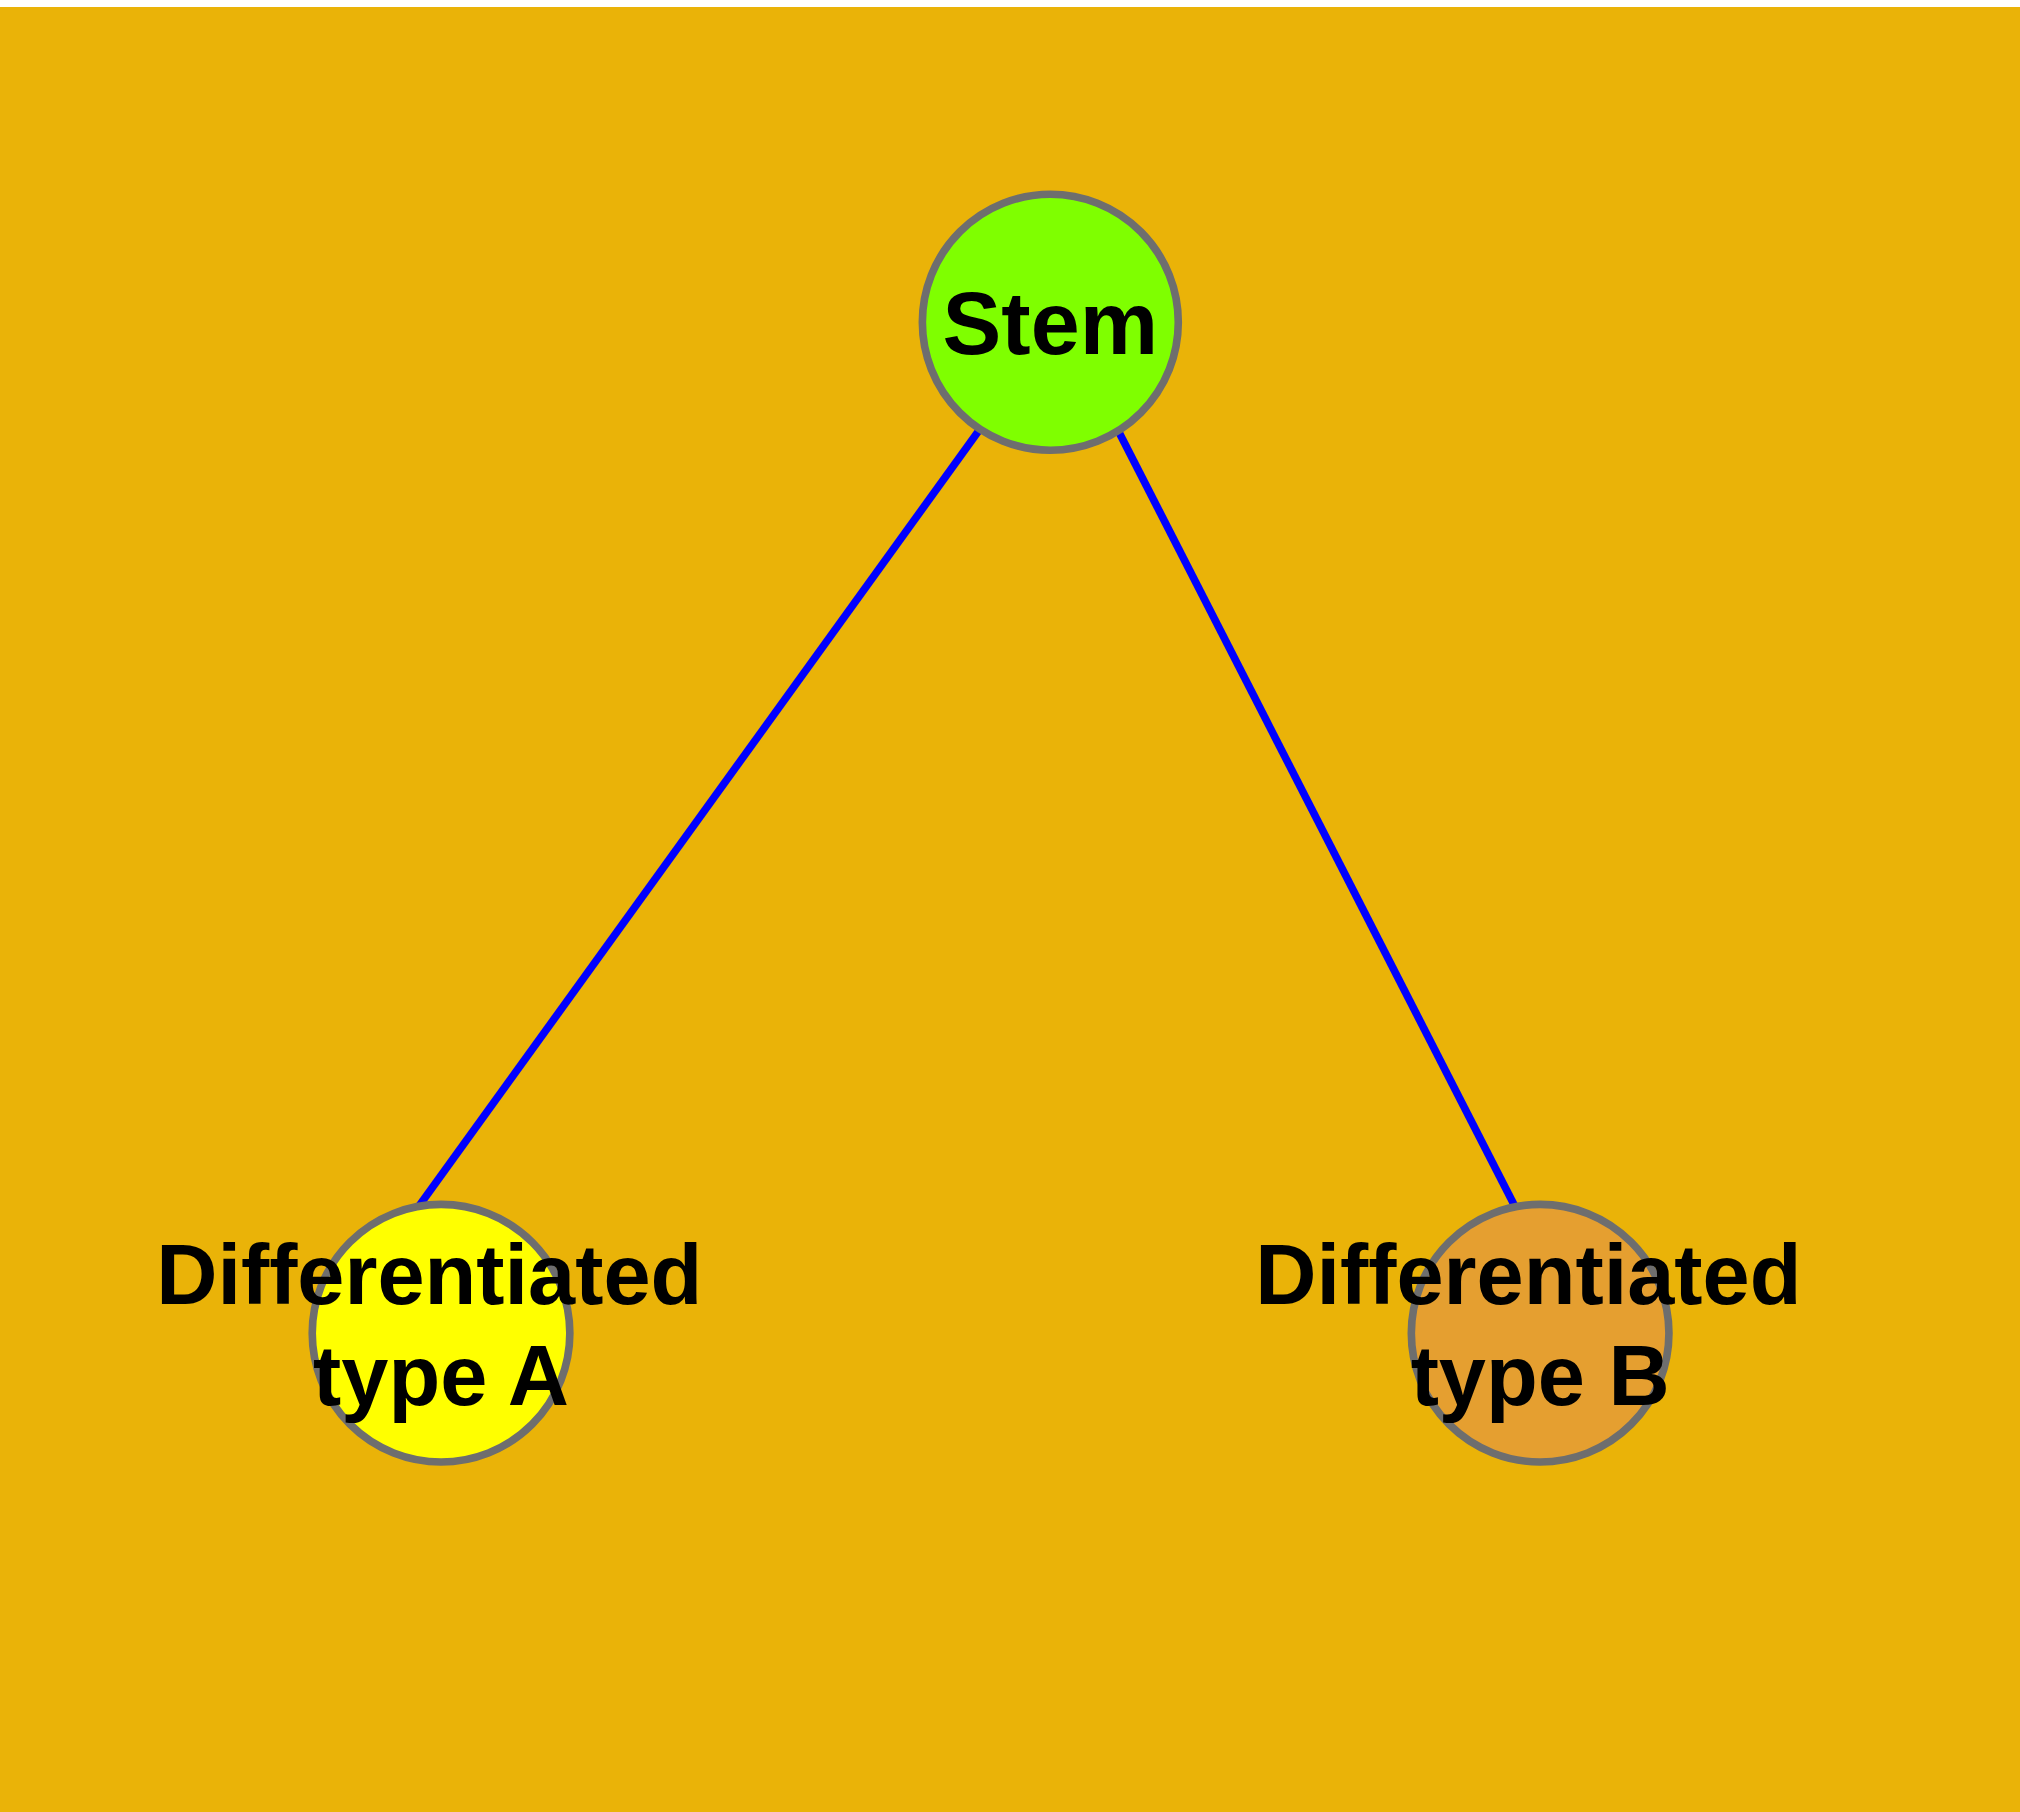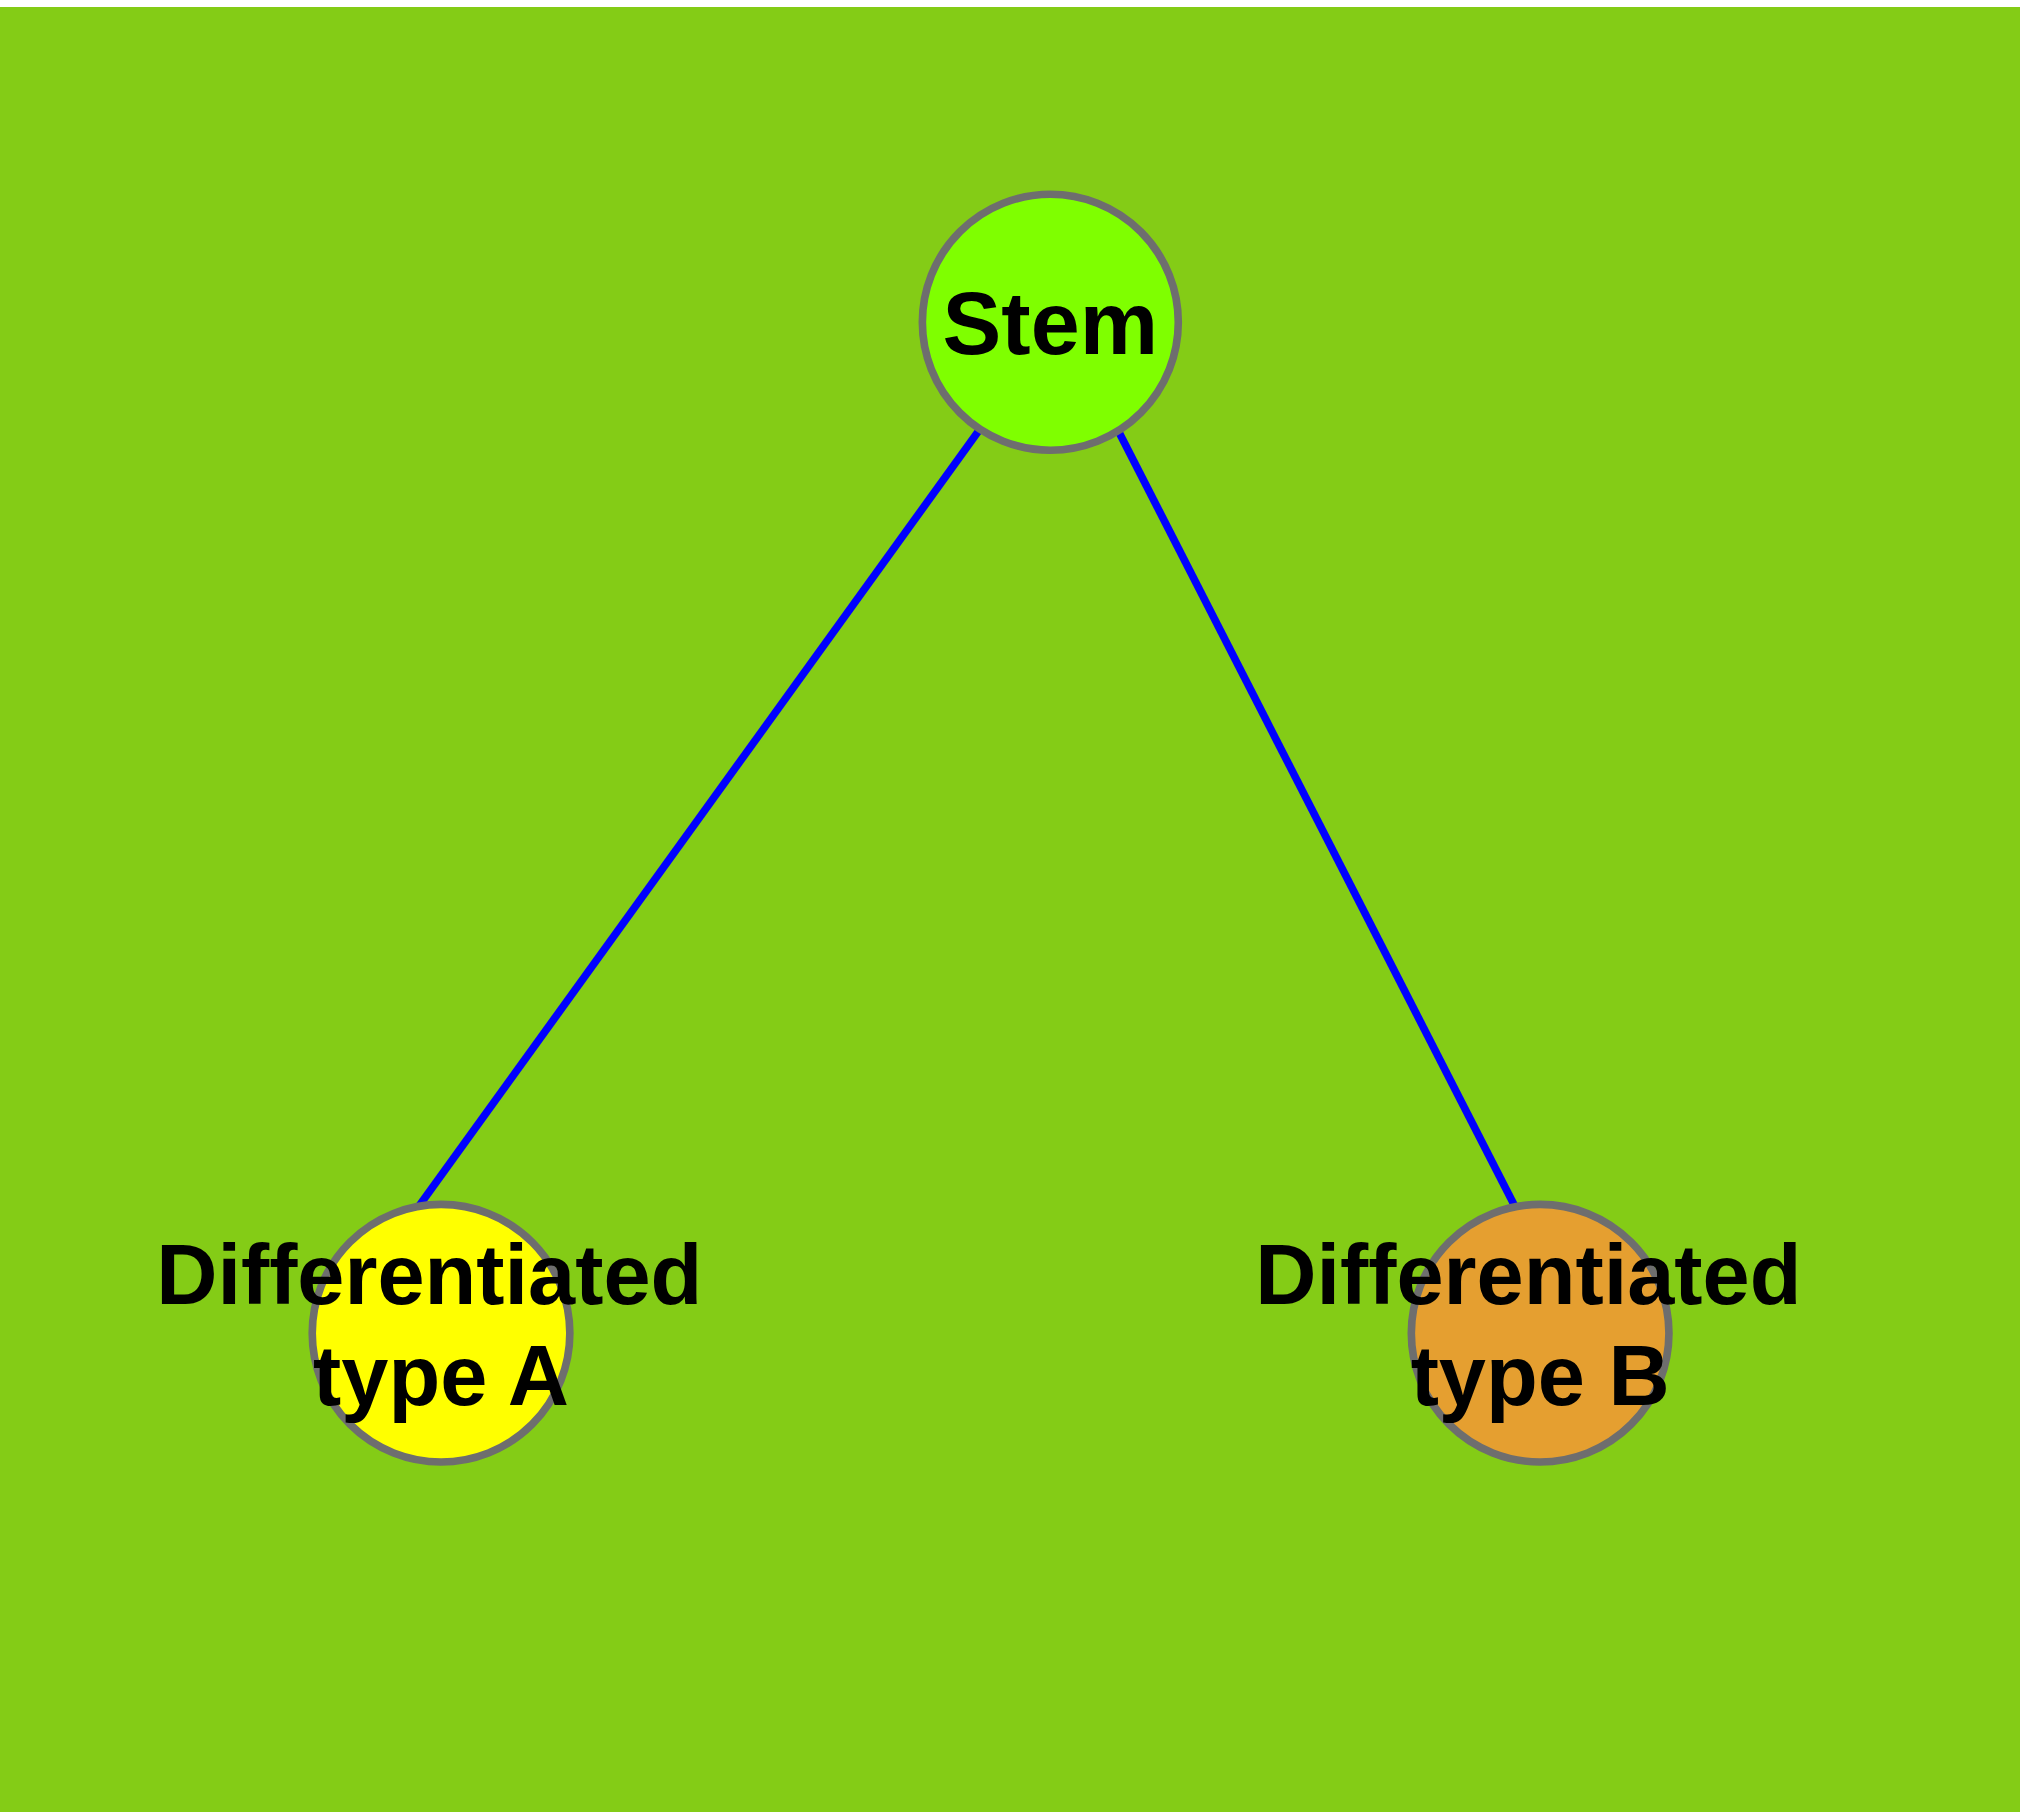--- a/index.html
+++ b/index.html
@@ -15,21 +15,21 @@
     background: #ffffff;
     overflow: hidden;
     font-family: "Liberation Sans", sans-serif;
   }
   #plot-area {
     position: absolute;
     left: 0;
     top: 6.8px;
     width: 2021px;
     height: 1805px;
-    background: #84cc16;
+    background: #eab308;
   }
   #graph-svg {
     position: absolute;
     left: 0;
     top: 0;
     width: 2021px;
     height: 1805px;
     display: block;
   }
   .node-circle {

